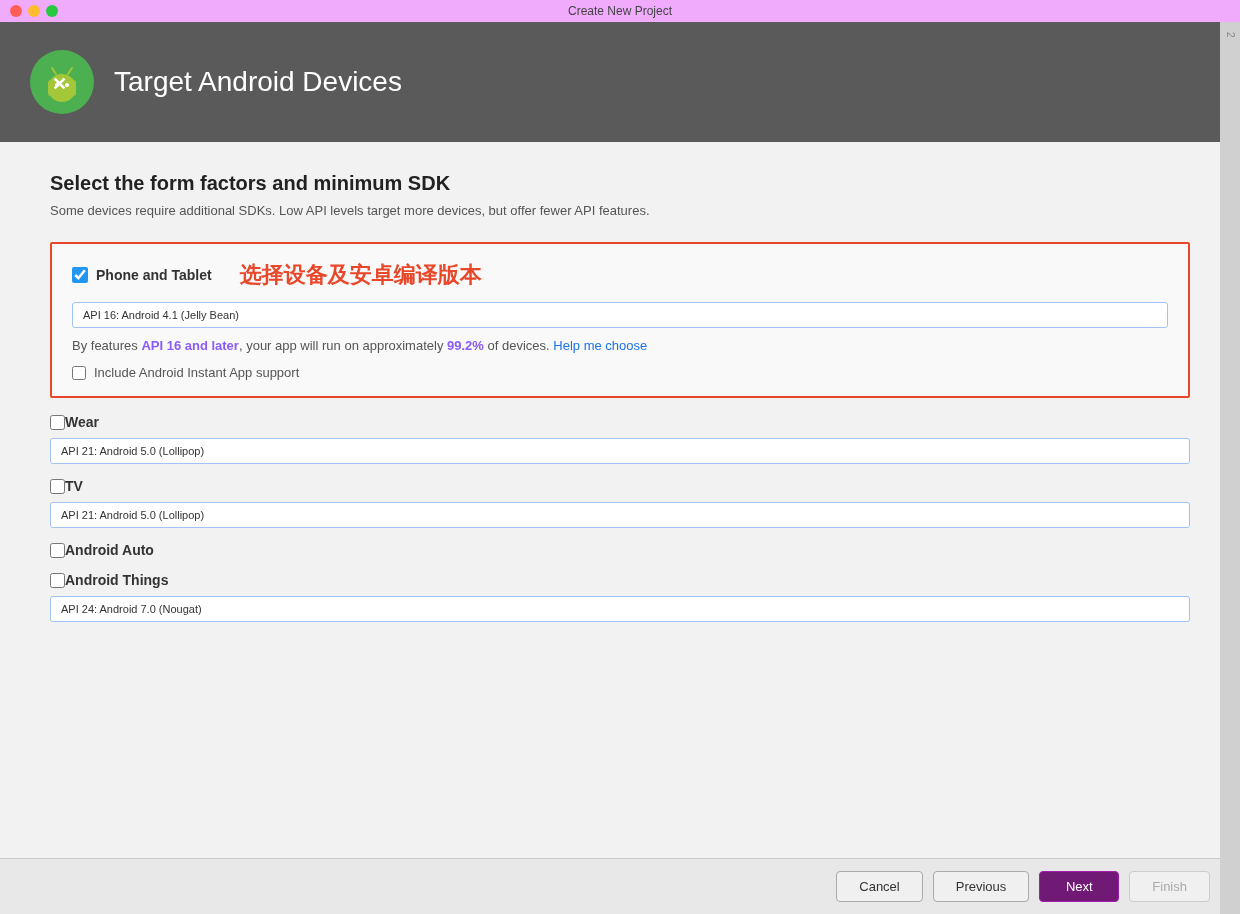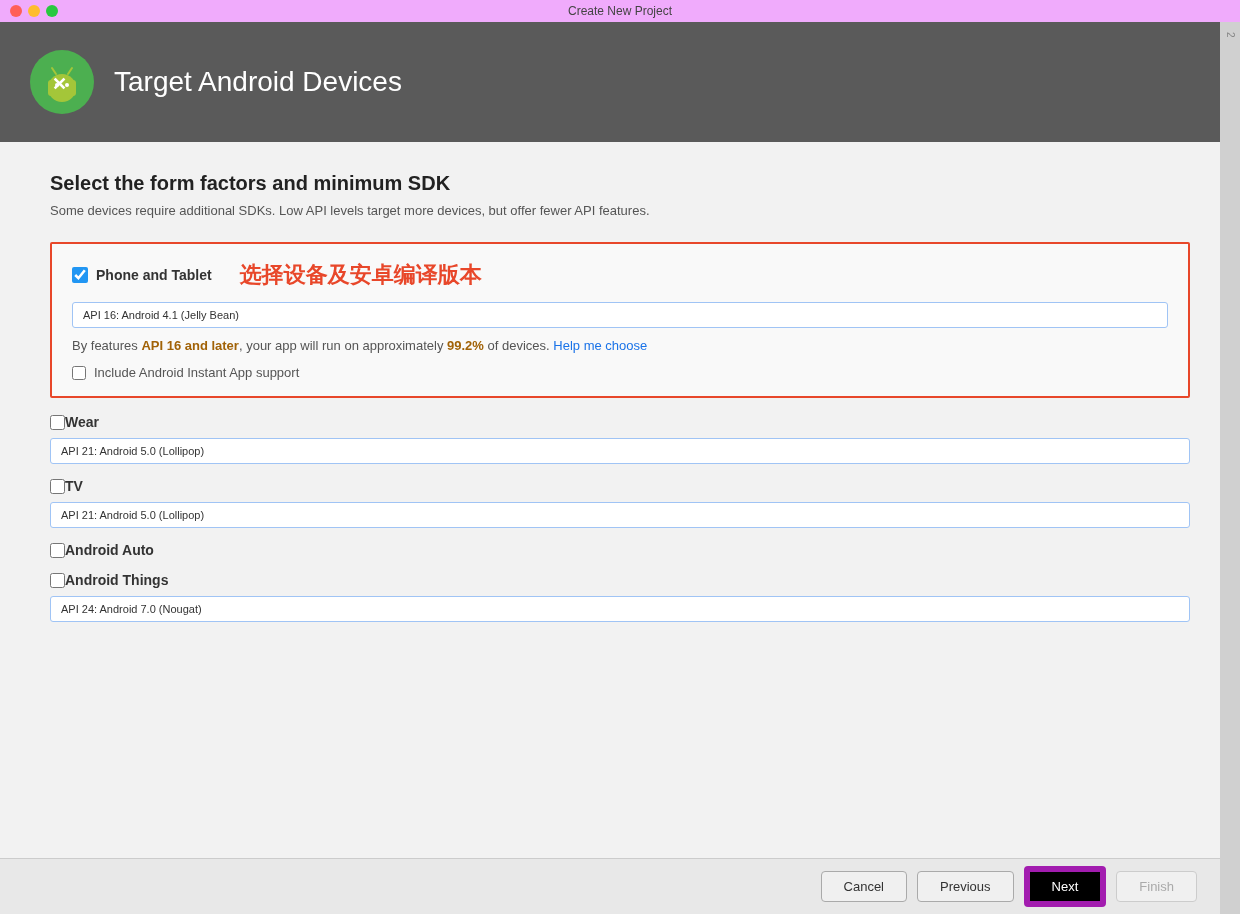--- a/index.html
+++ b/index.html
@@ -149,21 +149,21 @@
       outline: none;
       color: #333;
     }
 
     .targeting-info {
       font-size: 13px;
       color: #555;
       margin-bottom: 12px;
     }
     .targeting-info strong {
-      color: #a16207;
+      color: #8b5cf6;
     }
     .help-link {
       color: #1a73e8;
       text-decoration: none;
       cursor: pointer;
     }
 
     .instant-app-row {
       display: flex;
       align-items: flex-end;
@@ -197,44 +197,44 @@
     .device-label {
       font-weight: bold;
       font-size: 14px;
     }
 
     
     .bottom-bar {
       position: absolute;
       bottom: 0;
       left: 0;
-      right: 13px;
+      right: 0;
       height: 56px;
       background: #e8e8e8;
       border-top: 1px solid #cccccc;
       display: flex;
       align-items: center;
       justify-content: flex-end;
       padding: 0 30px;
       gap: 10px;
     }
     .btn {
       padding: 7px 22px;
       font-size: 13px;
       border-radius: 4px;
       cursor: pointer;
       border: 1px solid #aaa;
       background: #f0f0f0;
       color: #333;
       min-width: 80px;
     }
     .btn-primary {
-      background: #000000;
+      background: #701a75;
       color: white;
-      border: 6px solid #a21caf;
+      border: 1px solid #a21caf;
     }
     .btn-disabled {
       color: #aaa;
       background: #f0f0f0;
       border-color: #ccc;
       cursor: default;
     }
 
     
     .right-strip {

